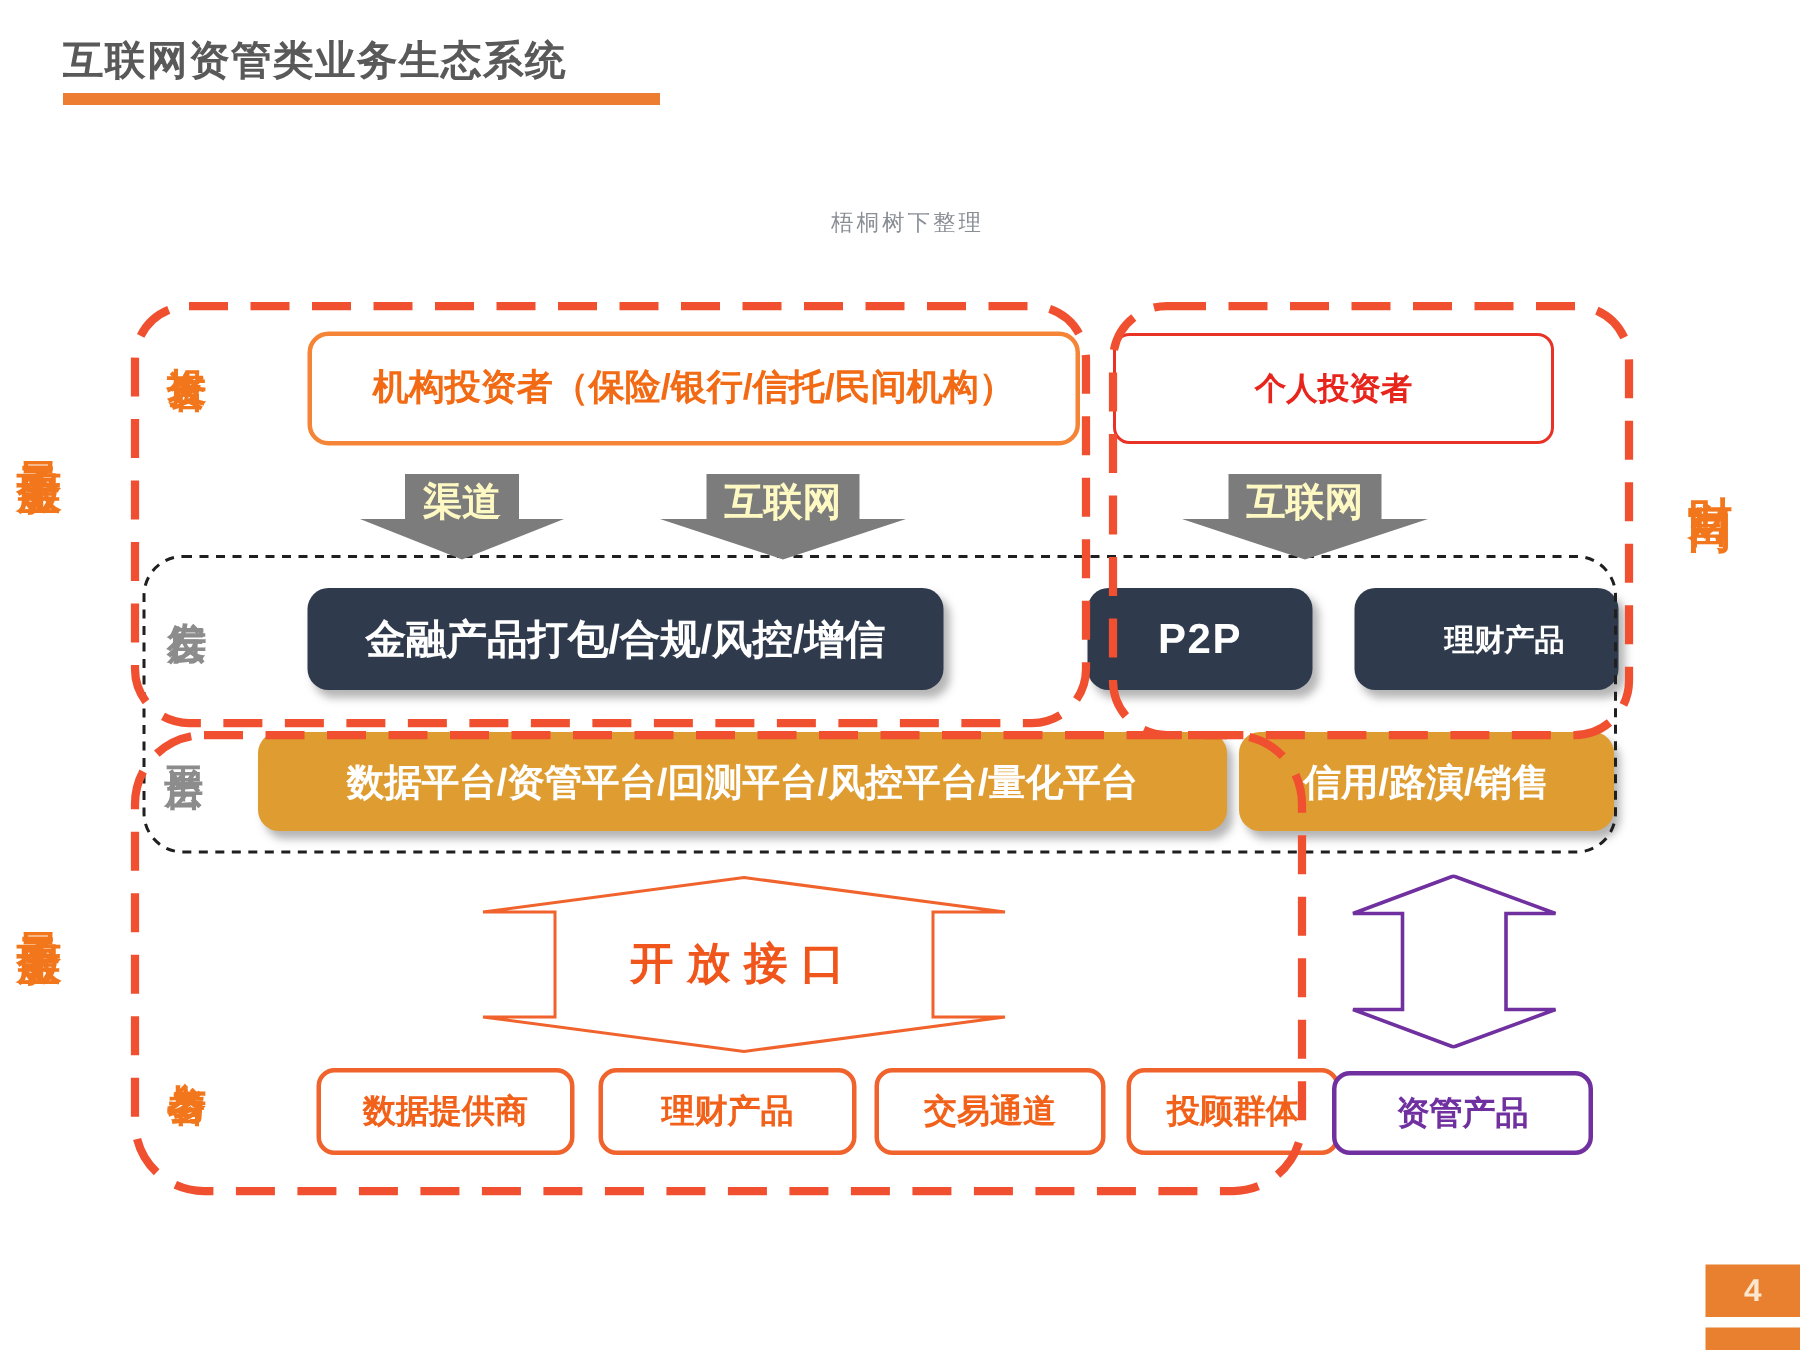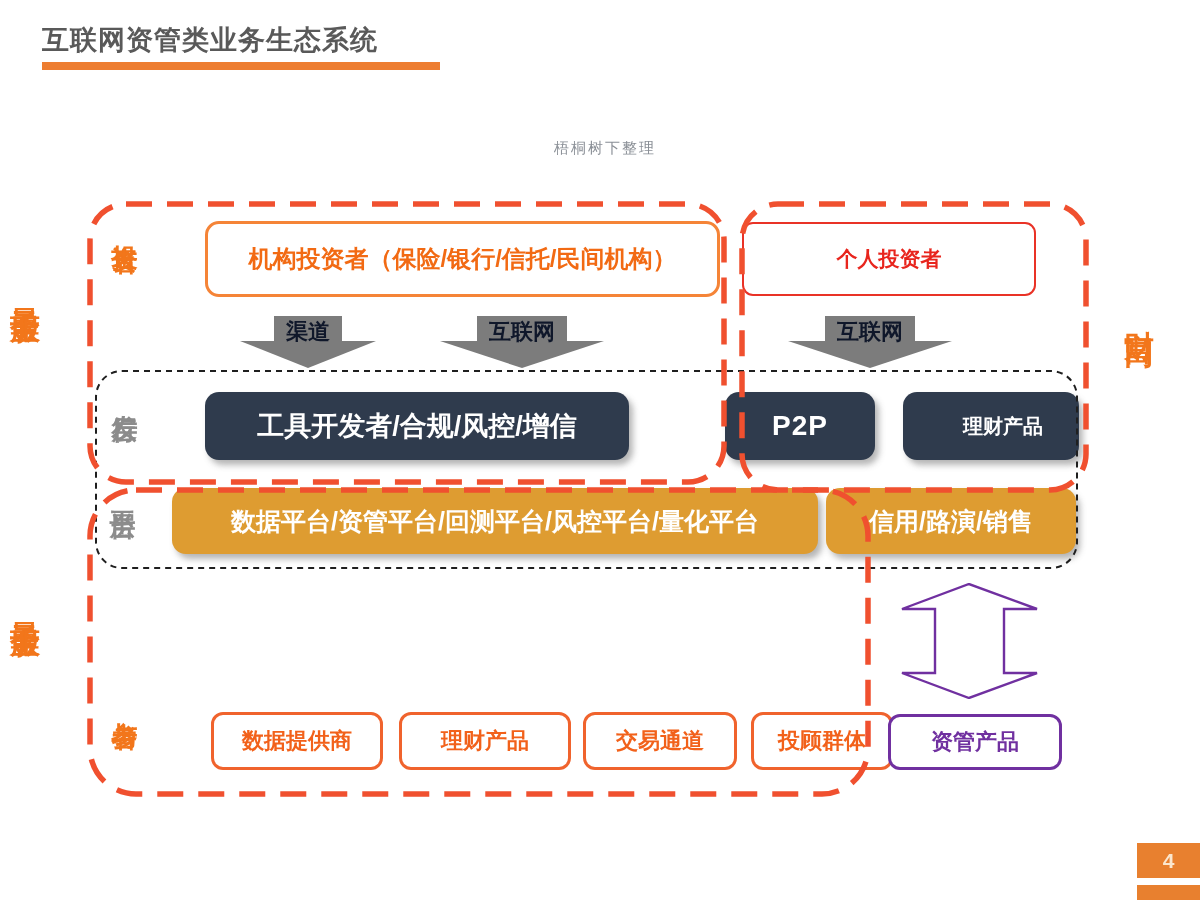--- a/index.html
+++ b/index.html
@@ -34,21 +34,21 @@
   
   .obox{display:flex;align-items:center;justify-content:center;text-align:right;
     background:#fff;font-weight:bold;box-sizing:border-box;}
   .box-institutional{left:205px;top:221px;width:515px;height:76px;border:3px solid #F58437;
     border-radius:14px;color:#F26A13;font-size:24px;line-height:1.3;padding:2px 30px;}
   .box-individual{left:742px;top:222px;width:294px;height:74px;border:2px solid #E93226;
     border-radius:11px;color:#E8251D;font-size:21px;}
 
   
   .ribbon{display:flex;flex-direction:column;align-items:center;}
-  .ribbon .rlbl{background:#7C7C7C;color:#0f172a;font-size:22px;font-weight:bold;
+  .ribbon .rlbl{background:#7C7C7C;color:#fef9c3;font-size:26px;font-weight:bold;
     padding:3px 12px;line-height:1.2;z-index:2;}
   .ribbon .tri{width:0;height:0;margin-top:-7px;z-index:1;
     border-top:27px solid #7C7C7C;}
   .tri-sm{border-left:68px solid transparent;border-right:68px solid transparent;}
   .tri-lg{border-left:82px solid transparent;border-right:82px solid transparent;}
   .rib-channel{left:240px;top:316px;}
   .rib-inet1{left:440px;top:316px;}
   .rib-inet2{left:788px;top:316px;}
 
   
@@ -118,27 +118,33 @@
   </div>
   <div class="abs ribbon rib-inet1">
     <div class="rlbl">互联网</div>
     <div class="tri tri-lg"></div>
   </div>
   <div class="abs ribbon rib-inet2">
     <div class="rlbl">互联网</div>
     <div class="tri tri-lg"></div>
   </div>
 
-  <div class="abs navy box-packaging">工具开发者/合规/风控/增信</div>
+  <div class="abs navy box-packaging">金融产品打包/合规/风控/增信</div>
   <div class="abs navy box-p2p">P2P</div>
   <div class="abs navy box-wealth">理财产品</div>
 
   <div class="abs gold box-platforms">数据平台/资管平台/回测平台/风控平台/量化平台</div>
   <div class="abs gold box-credit">信用/路演/销售</div>
 
+  <div class="abs open-api">
+    <svg width="352" height="118" viewBox="0 0 352 118">
+      <polygon points="176,1 350,24 302,24 302,94 350,94 176,117 2,94 50,94 50,24 2,24" fill="#ffffff" stroke="#F0632D" stroke-width="2" stroke-linejoin="miter"></polygon>
+    </svg>
+    <div class="cap">开放接口</div>
+  </div>
 
   <div class="abs updown">
     <svg width="137" height="116" viewBox="0 0 137 116">
       <polygon points="68,1 136,26 103,26 103,90 136,90 68,115 1,90 34,90 34,26 1,26" fill="#ffffff" stroke="#7030A0" stroke-width="2.4" stroke-linejoin="miter"></polygon>
     </svg>
   </div>
 
   <div class="abs pbox pbox-orange box-dp">数据提供商</div>
   <div class="abs pbox pbox-orange box-td">理财产品</div>
   <div class="abs pbox pbox-orange box-tc">交易通道</div>

